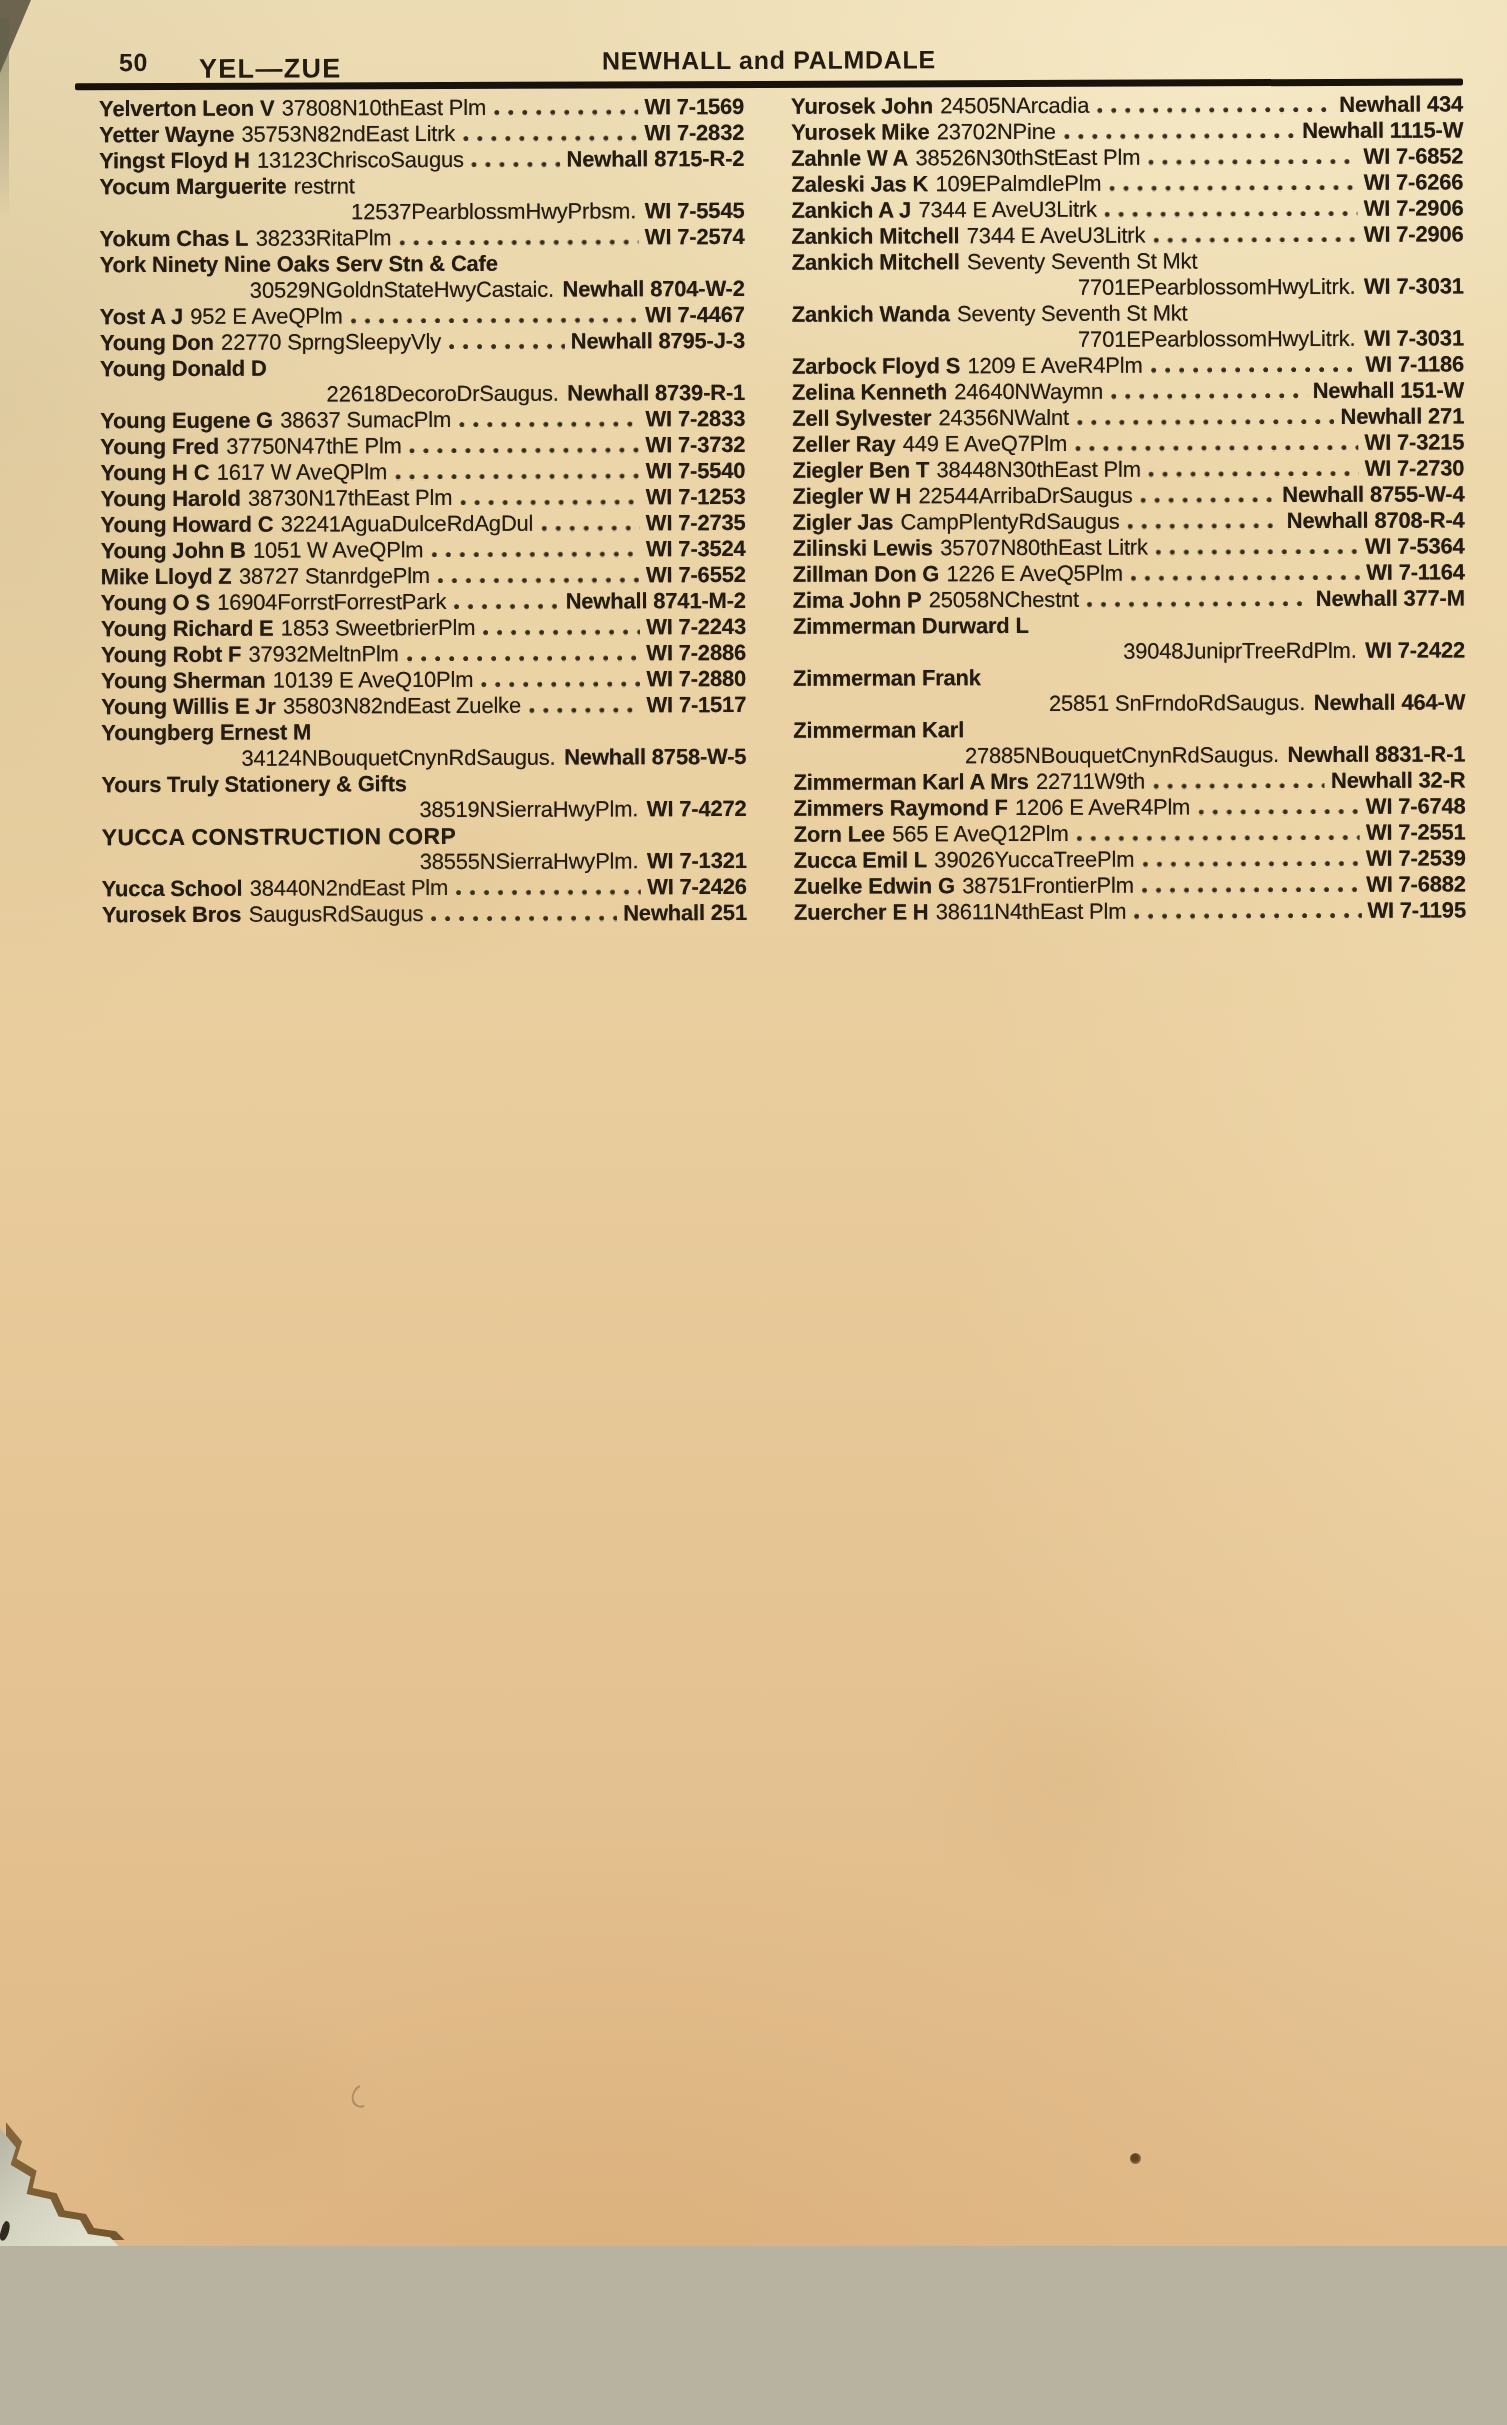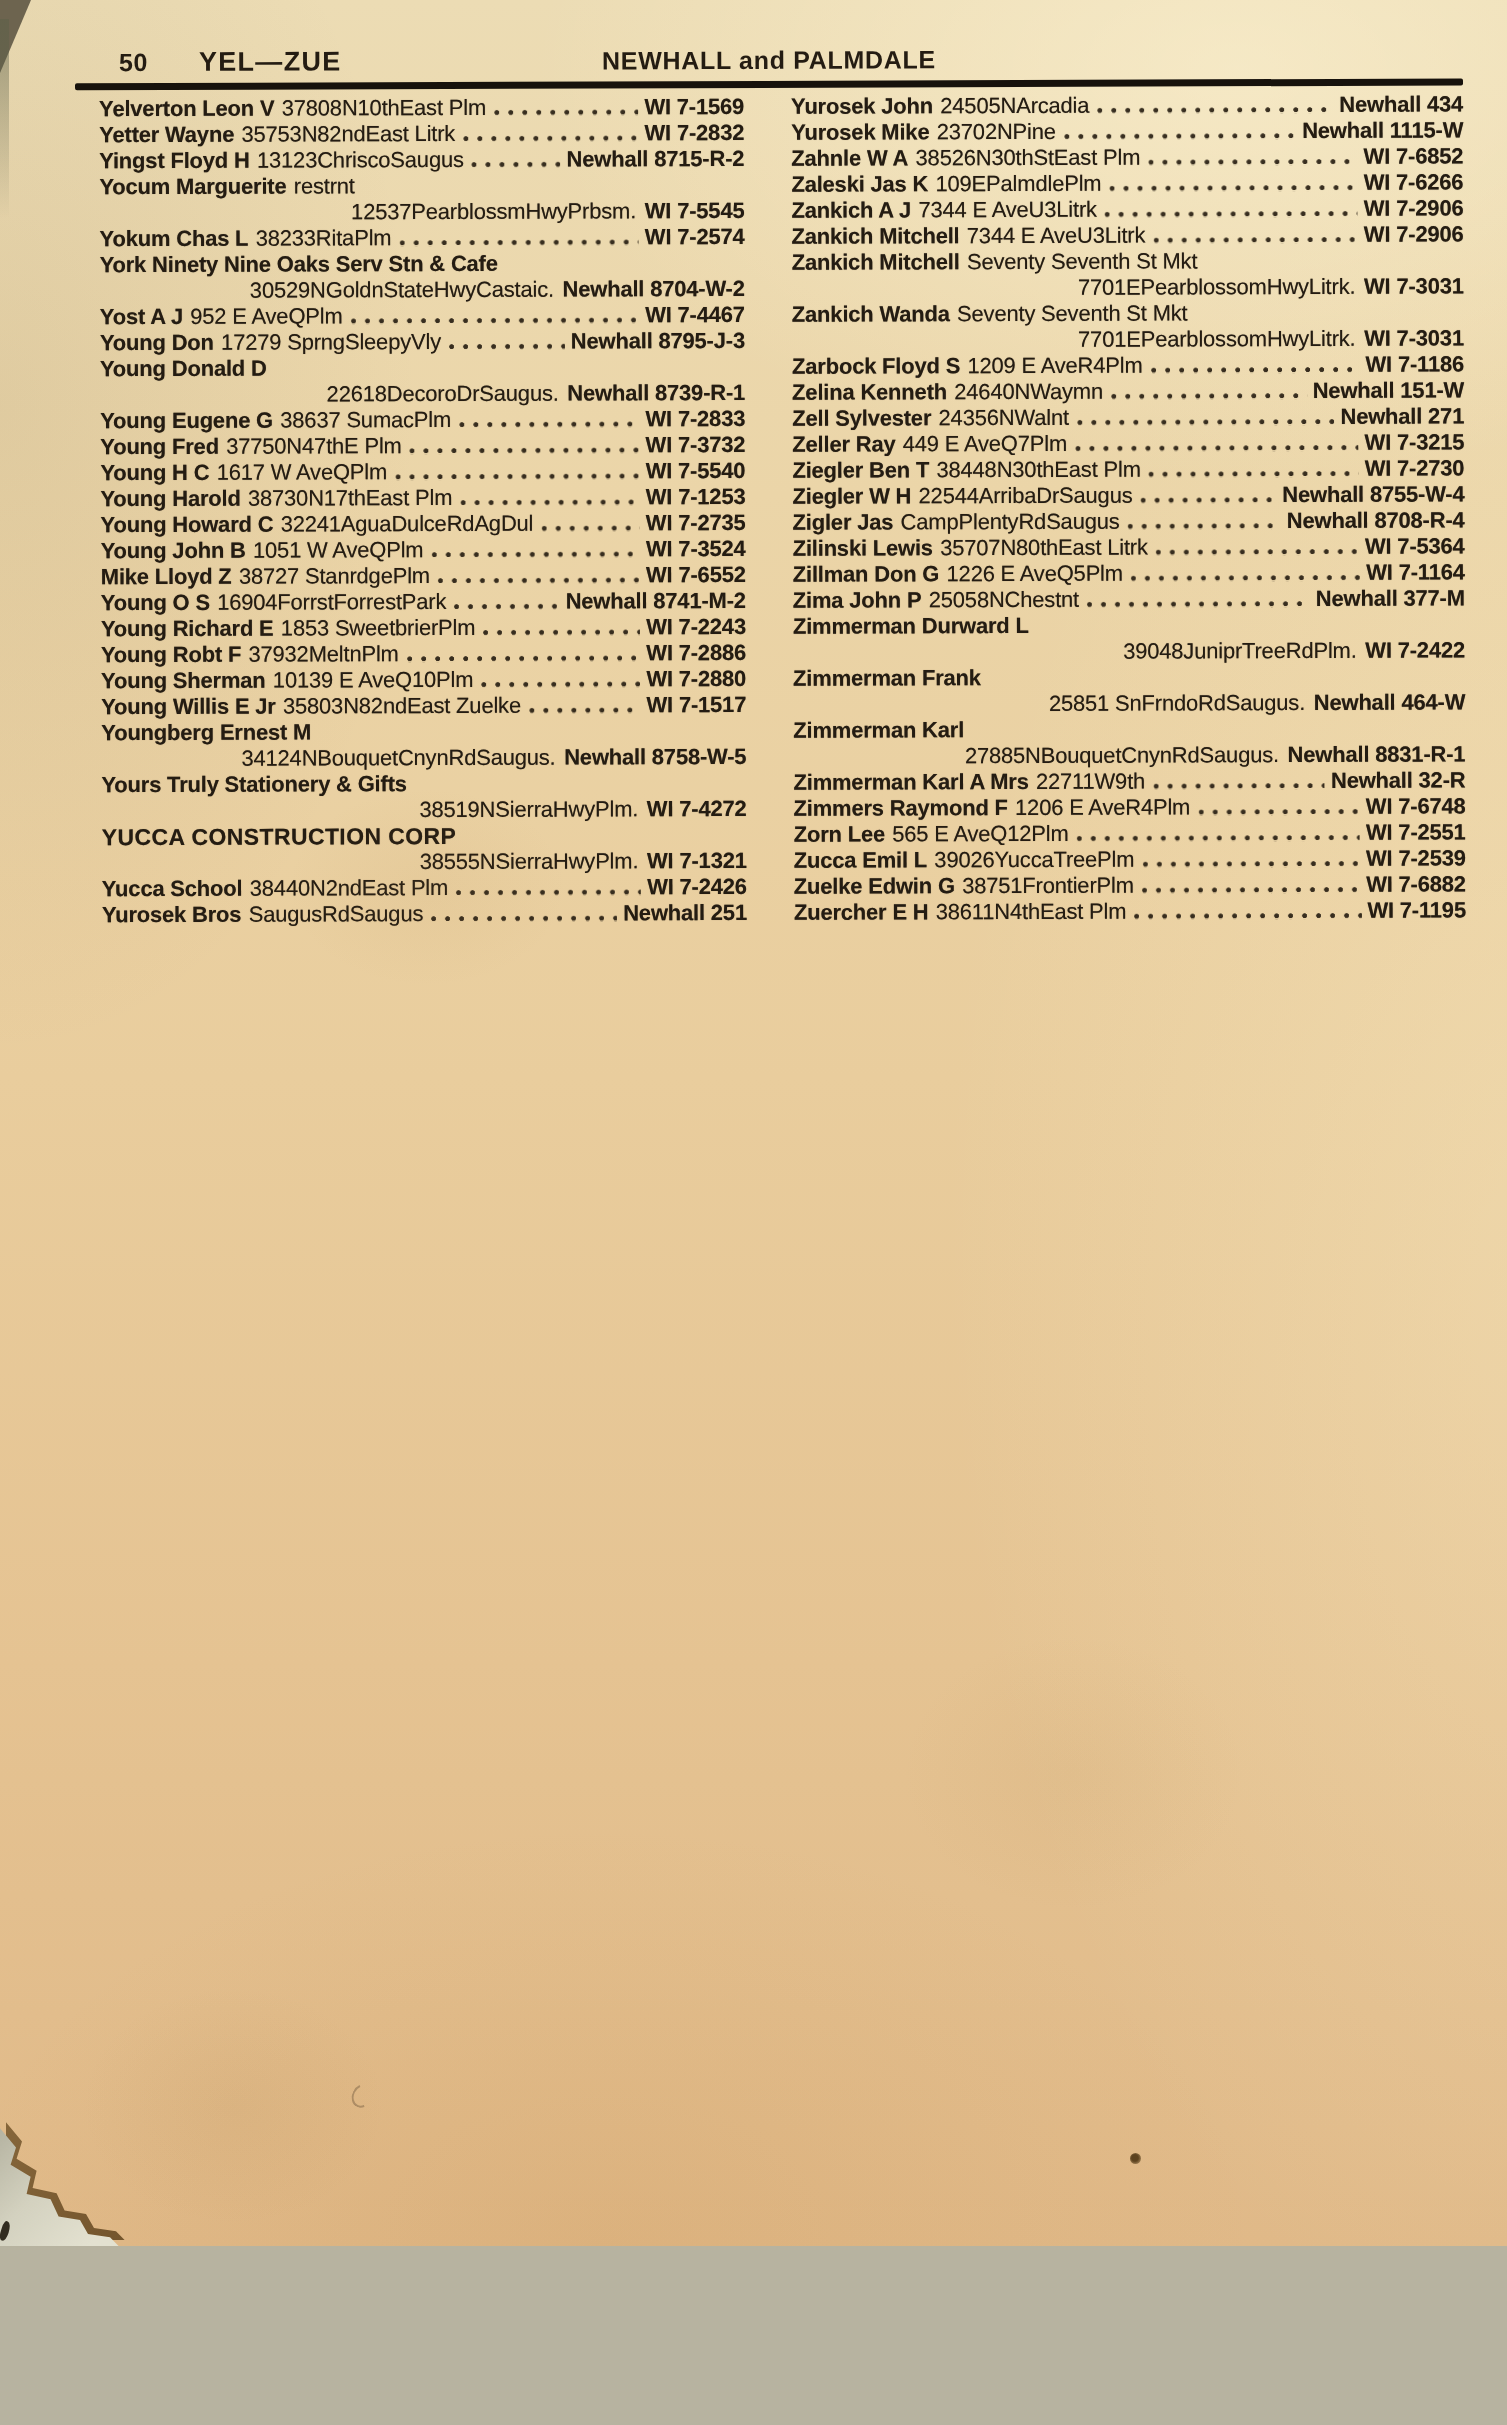--- a/index.html
+++ b/index.html
@@ -14,21 +14,21 @@
       radial-gradient(600px 933px at 0% 18%, rgba(120,104,70,.10), rgba(120,104,70,0) 70%),
       radial-gradient(867px 1600px at 104% 55%, rgba(250,238,200,.32), rgba(250,238,200,0) 72%),
       radial-gradient(933px 600px at 40% 100%, rgba(190,130,60,.14), rgba(190,130,60,0) 70%),
       linear-gradient(180deg,#ecdcb4 0%,#ebd5a8 22%,#e9cd9d 48%,#e5c392 74%,#e0b988 100%);
   }
   
   #print{position:absolute;left:0;top:0;width:100%;height:100%;transform:rotate(-0.2deg);transform-origin:733px 80px;color:#241c12;}
 
   #header{position:absolute;left:75px;top:43px;width:1388px;height:36px;}
   #page-number{position:absolute;left:44px;top:2.7px;font-size:25px;font-weight:700;letter-spacing:0.7px;}
-  #letter-range{position:absolute;left:124px;top:2px;font-size:27px;font-weight:700;letter-spacing:1.3px;}
+  #letter-range{position:absolute;left:124px;top:9px;font-size:27px;font-weight:700;letter-spacing:1.3px;}
   #page-title{position:absolute;left:50%;transform:translateX(-50%);top:2.7px;font-size:25px;font-weight:700;letter-spacing:0.7px;white-space:pre;}
   #rule{position:absolute;left:75px;top:81px;width:1388px;height:7.3px;background:#17120c;border-radius:2px;}
 
   .col{position:absolute;top:94px;font-size:22px;line-height:26px;letter-spacing:-0.2px;}
   #col-left{left:99px;width:645px;}
   #col-right{left:791px;width:672px;}
   .row{display:flex;align-items:baseline;white-space:pre;height:26px;text-shadow:0 0 0.7px rgba(36,28,18,.55);}
   .nm{font-weight:700;}
   .heavy{font-size:23px;letter-spacing:0.4px;}
   .ad{font-weight:400;margin-left:7.3px;}
@@ -75,21 +75,21 @@
     <div id="col-left" class="col">
         <div class="row"><span class="nm">Yelverton Leon V</span><span class="ad">37808N10thEast Plm</span><span class="lead"></span><span class="ph">WI 7-1569</span></div>
         <div class="row"><span class="nm">Yetter Wayne</span><span class="ad">35753N82ndEast Litrk</span><span class="lead"></span><span class="ph">WI 7-2832</span></div>
         <div class="row"><span class="nm">Yingst Floyd H</span><span class="ad">13123ChriscoSaugus</span><span class="lead"></span><span class="ph">Newhall 8715-R-2</span></div>
         <div class="row"><span class="nm">Yocum Marguerite</span><span class="ad">restrnt</span></div>
         <div class="row cont"><span class="ad">12537PearblossmHwyPrbsm.</span><span class="ph">WI 7-5545</span></div>
         <div class="row"><span class="nm">Yokum Chas L</span><span class="ad">38233RitaPlm</span><span class="lead"></span><span class="ph">WI 7-2574</span></div>
         <div class="row"><span class="nm">York Ninety Nine Oaks Serv Stn &amp; Cafe</span></div>
         <div class="row cont"><span class="ad">30529NGoldnStateHwyCastaic.</span><span class="ph">Newhall 8704-W-2</span></div>
         <div class="row"><span class="nm">Yost A J</span><span class="ad">952 E AveQPlm</span><span class="lead"></span><span class="ph">WI 7-4467</span></div>
-        <div class="row"><span class="nm">Young Don</span><span class="ad">17279 SprngSleepyVly</span><span class="lead"></span><span class="ph">Newhall 8795-J-3</span></div>
+        <div class="row"><span class="nm">Young Don</span><span class="ad">22770 SprngSleepyVly</span><span class="lead"></span><span class="ph">Newhall 8795-J-3</span></div>
         <div class="row"><span class="nm">Young Donald D</span></div>
         <div class="row cont"><span class="ad">22618DecoroDrSaugus.</span><span class="ph">Newhall 8739-R-1</span></div>
         <div class="row"><span class="nm">Young Eugene G</span><span class="ad">38637 SumacPlm</span><span class="lead"></span><span class="ph">WI 7-2833</span></div>
         <div class="row"><span class="nm">Young Fred</span><span class="ad">37750N47thE Plm</span><span class="lead"></span><span class="ph">WI 7-3732</span></div>
         <div class="row"><span class="nm">Young H C</span><span class="ad">1617 W AveQPlm</span><span class="lead"></span><span class="ph">WI 7-5540</span></div>
         <div class="row"><span class="nm">Young Harold</span><span class="ad">38730N17thEast Plm</span><span class="lead"></span><span class="ph">WI 7-1253</span></div>
         <div class="row"><span class="nm">Young Howard C</span><span class="ad">32241AguaDulceRdAgDul</span><span class="lead"></span><span class="ph">WI 7-2735</span></div>
         <div class="row"><span class="nm">Young John B</span><span class="ad">1051 W AveQPlm</span><span class="lead"></span><span class="ph">WI 7-3524</span></div>
         <div class="row"><span class="nm">Mike Lloyd Z</span><span class="ad">38727 StanrdgePlm</span><span class="lead"></span><span class="ph">WI 7-6552</span></div>
         <div class="row"><span class="nm">Young O S</span><span class="ad">16904ForrstForrestPark</span><span class="lead"></span><span class="ph">Newhall 8741-M-2</span></div>

